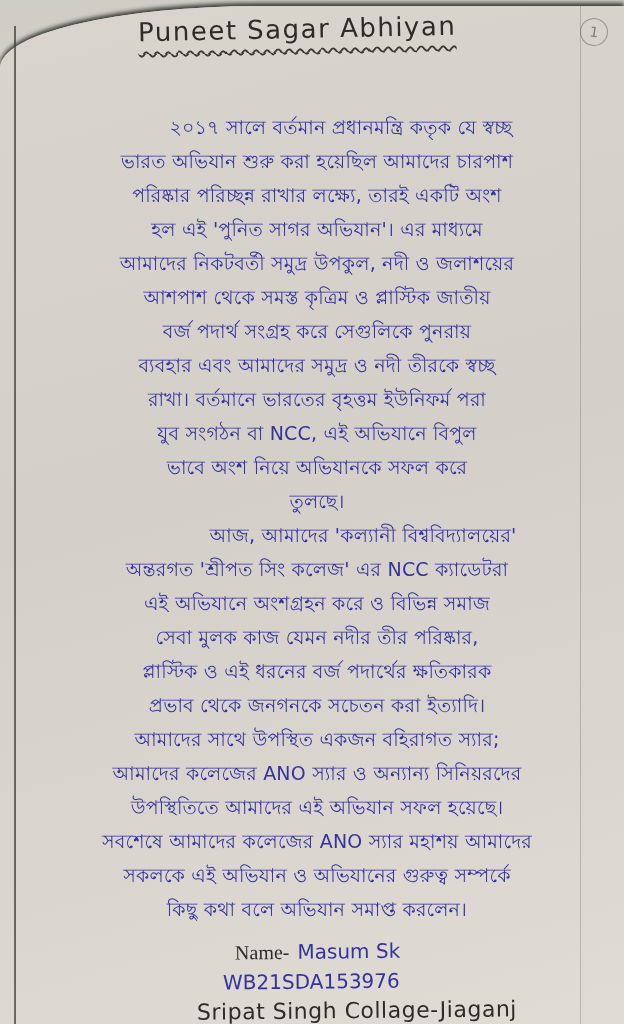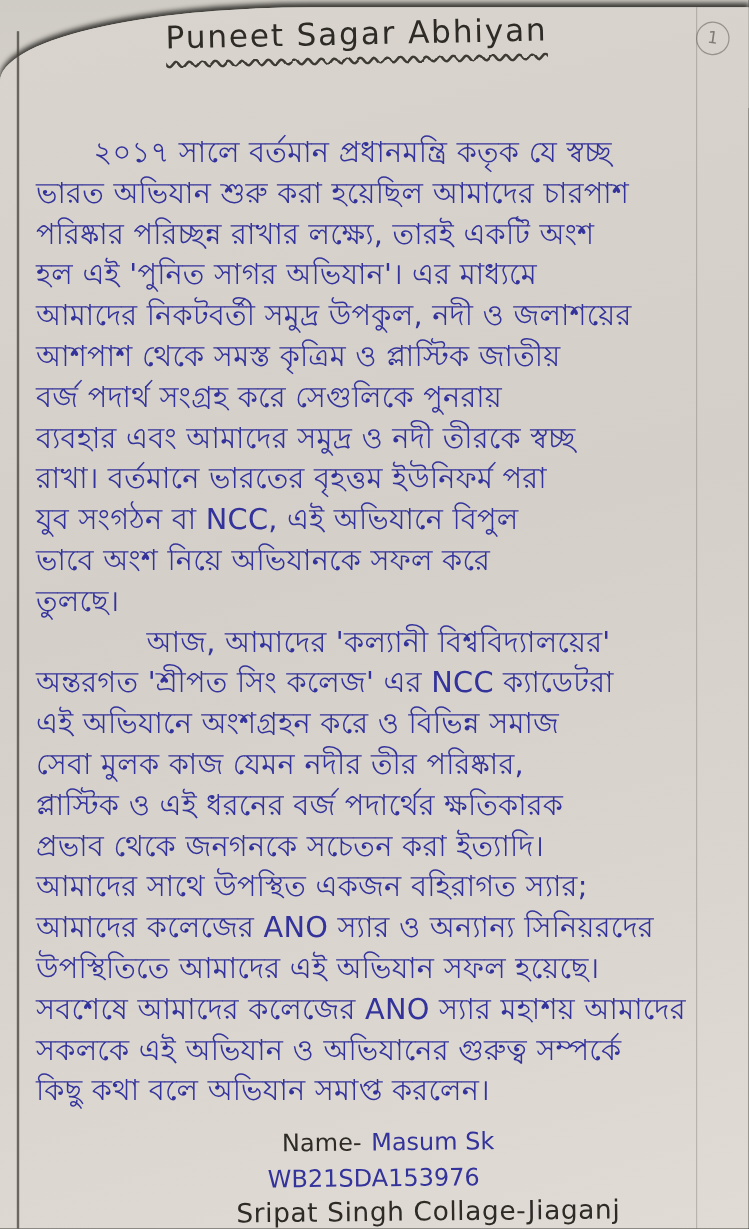--- a/index.html
+++ b/index.html
@@ -65,40 +65,41 @@
     border-radius: 50%;
     color: rgba(98,92,85,0.75);
     font-size: 14px;
     display: flex; align-items: center; justify-content: center;
     transform: rotate(8deg);
   }
   .essay {
     position: absolute;
     left: 30px; right: 20px; top: 104px;
     color: #34339b;
-    font-size: 24px;
+    font-size: 19px;
     line-height: 34px;
     letter-spacing: 0.2px;
+    text-align: center;
   }
   .para {
     white-space: pre-line;
     margin: 0;
   }
   .para1 { text-indent: 48px; }
   .para2 { text-indent: 92px; }
   .signature {
     position: absolute;
     left: 235px; top: 930px;
     font-size: 20px;
     line-height: 30px;
     white-space: nowrap;
   }
   .sig-row { display: flex; gap: 8px; transform: rotate(-0.6deg); }
   .sig-row.r2 { margin-left: -12px; }
-  .ink-black { color: #2e2b27; }
+  .ink-black { color: #2e2b27; font-family: Liberation Serif, serif; }
   .ink-blue  { color: #34339b; }
   .sig-college {
     margin-left: -38px;
     font-size: 22px;
     letter-spacing: 0.5px;
     color: #2e2b27;
     transform: rotate(-0.6deg);
   }
 </style>
 </head>

